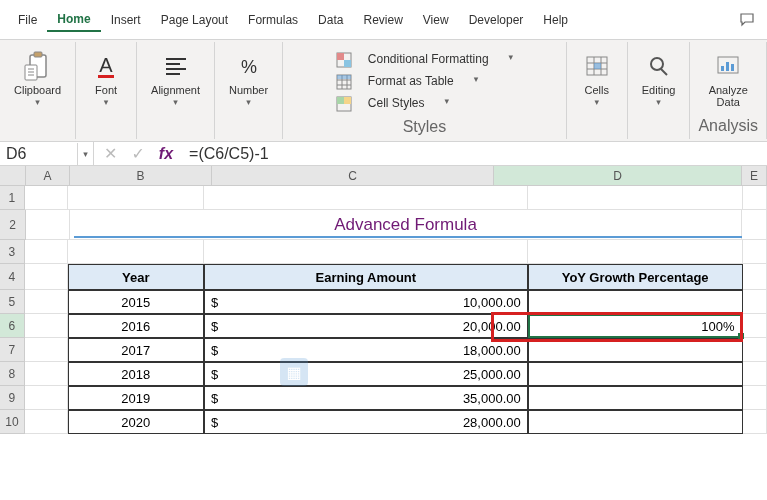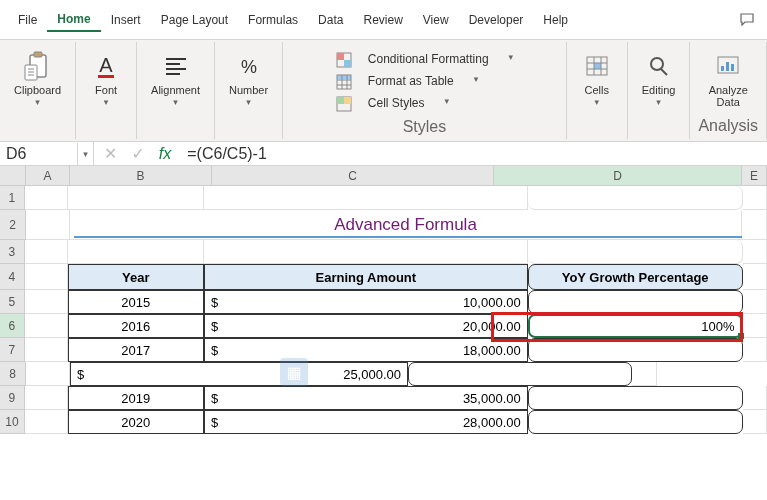--- a/index.html
+++ b/index.html
@@ -19,36 +19,36 @@
     .styles-group { flex: 1; }
     .styles-list { display: flex; flex-direction: column; gap: 2px; font-size: 12px; color: #333; padding: 4px 0; }
     .styles-item { display: flex; align-items: flex-start; gap: 16px; padding: 2px 4px; cursor: pointer; }
     .styles-item .mini-icon { width: 16px; height: 16px; display: inline-flex; align-items: center; justify-content: center; }
     .styles-item .chev { font-size: 9px; color: #666; margin-left: 4px; }
     
     .namebox-row { display: flex; align-items: center; height: 24px; border-bottom: 1px solid #d4d4d4; background: #fff; }
     .namebox { width: 78px; border-right: 1px solid #d4d4d4; padding: 2px 6px; font-size: 16px; color: #333; }
     .namebox-chev { width: 16px; text-align: center; font-size: 9px; color: #666; border-right: 1px solid #d4d4d4; height: 100%; display: flex; align-items: center; justify-content: center; }
     .fx-controls { display: flex; align-items: center; gap: 14px; padding: 0 10px; color: #bbb; }
-    .fx-controls .fx { font-style: italic; color: #15803d; font-weight: 400; }
+    .fx-controls .fx { font-style: italic; color: #701a75; font-weight: 700; }
     .formula-input { flex: 1; padding: 2px 6px; font-size: 16px; color: #333; }
     
     .grid-area { position: relative; overflow: hidden; }
     .col-headers { display: flex; height: 20px; background: #e6e6e6; border-bottom: 1px solid #ccc; }
     .col-headers .corner { width: 26px; border-right: 1px solid #ccc; }
     .col-headers .ch { border-right: 1px solid #ccc; text-align: center; font-size: 12px; color: #555; line-height: 20px; }
     .ch-A { width: 44px; } .ch-B { width: 142px; } .ch-C { width: 282px; } .ch-D { width: 248px; } .ch-E { width: 25px; }
     .ch.selected { background: #d2e8d8; }
     
     .grid-body { position: relative; }
     .grid-row { display: flex; height: 24px; }
     .row-hdr { width: 26px; background: #e6e6e6; border-right: 1px solid #ccc; border-bottom: 1px solid #ccc; text-align: center; font-size: 12px; color: #555; line-height: 24px; }
     .row-hdr.selected { background: #d2e8d8; }
     .cell { border-right: 1px solid #e0e0e0; border-bottom: 1px solid #e0e0e0; font-size: 13px; padding: 0 6px; display: flex; align-items: center; }
-    .c-A { width: 44px; } .c-B { width: 142px; } .c-C { width: 338px; } .c-D { width: 224px; border-radius: 7px; } .c-E { width: 25px; }
+    .c-A { width: 44px; } .c-B { width: 142px; } .c-C { width: 338px; } .c-D { width: 224px; } .c-E { width: 25px; }
     
     .title-cell { font-size: 17px; font-weight: 400; color: #701a75; justify-content: center; }
     .title-underline { position: absolute; left: 74px; top: 50px; width: 668px; height: 2px; background: #5b9bd5; }
     
     .tbl-hdr { background: #deeaf6; font-weight: 700; border: 1px solid #333 !important; justify-content: center; }
     .tbl-cell { border: 1px solid #333 !important; }
     .tbl-cell.center { justify-content: center; }
     .amount { display: flex; width: 100%; }
     .amount .dollar { width: 20px; }
     .amount .num { flex: 1; text-align: right; }
@@ -318,20 +318,21 @@
             <span class="dollar">$</span>
             <span class="num">18,000.00</span>
           </span>
         </div>
       <div class="cell c-D tbl-cell"></div>
         <div class="cell c-E"></div>
       </div>
     <div class="grid-row">
         <div class="row-hdr">8</div>
         <div class="cell c-A"></div>
+      <div class="cell c-B tbl-cell center">2018</div>
       <div class="cell c-C tbl-cell">
           <span class="amount">
             <span class="dollar">$</span>
             <span class="num">25,000.00</span>
           </span>
         </div>
       <div class="cell c-D tbl-cell"></div>
         <div class="cell c-E"></div>
       </div>
     <div class="grid-row">

